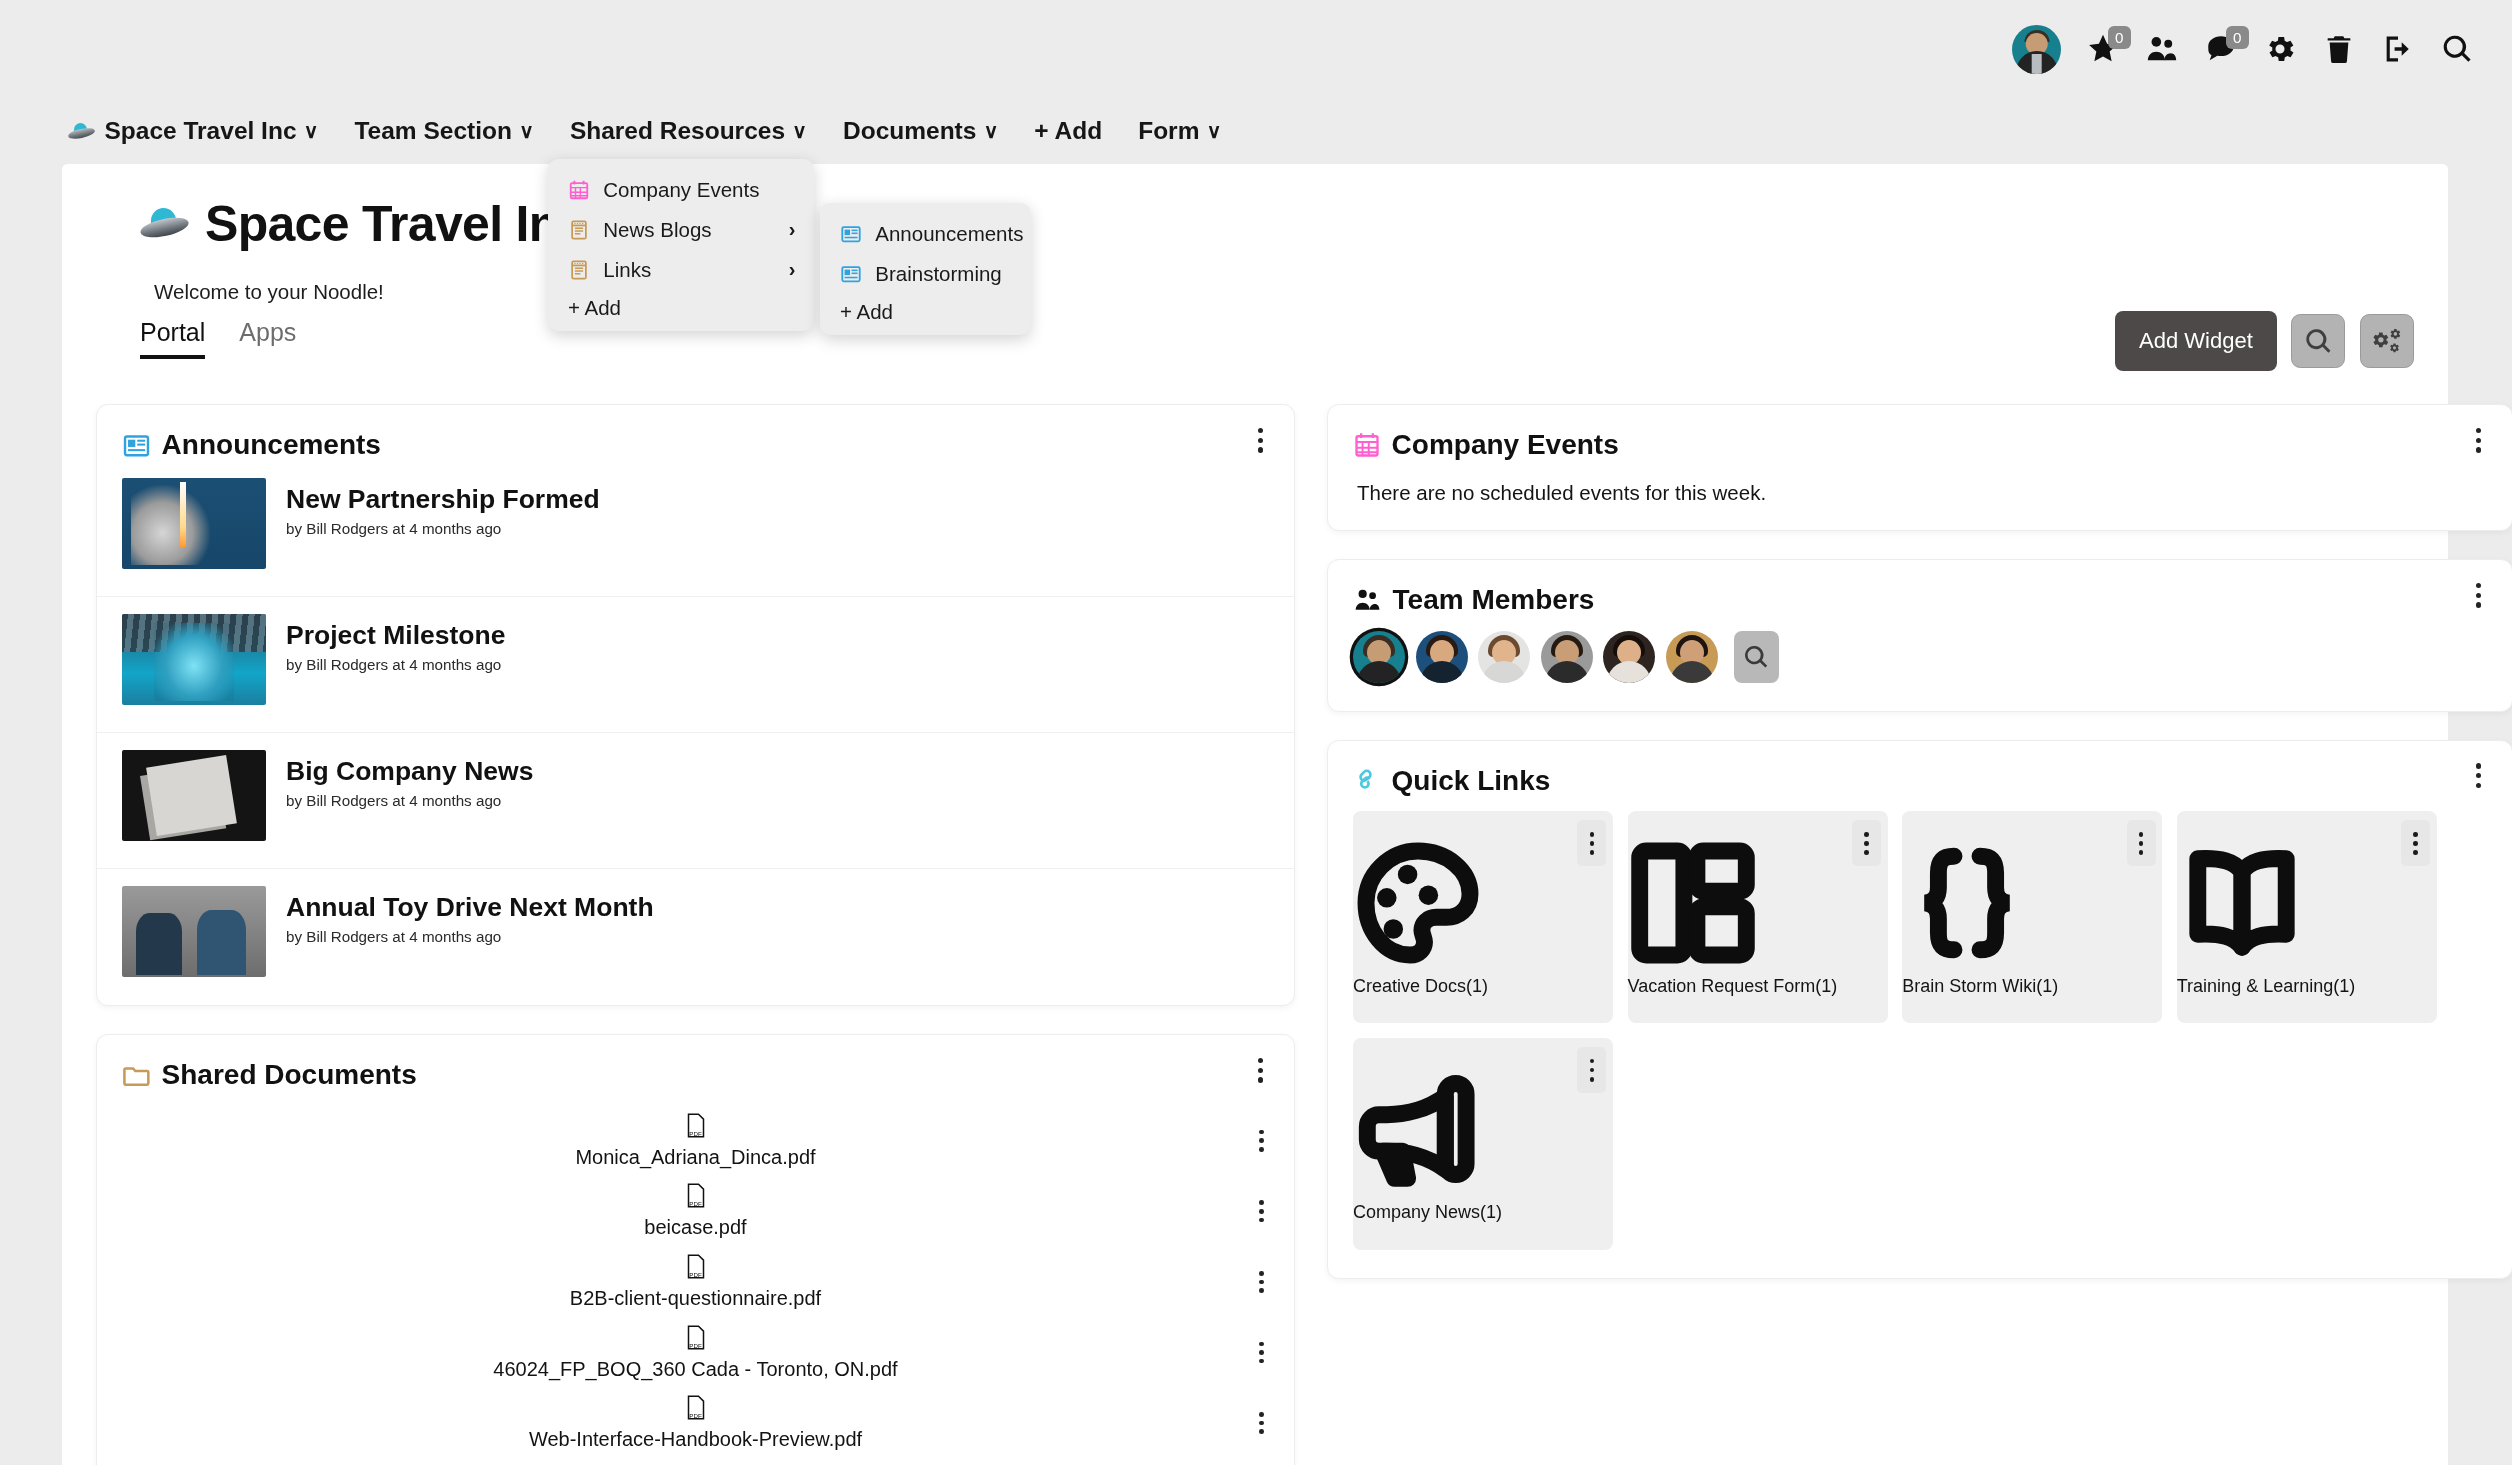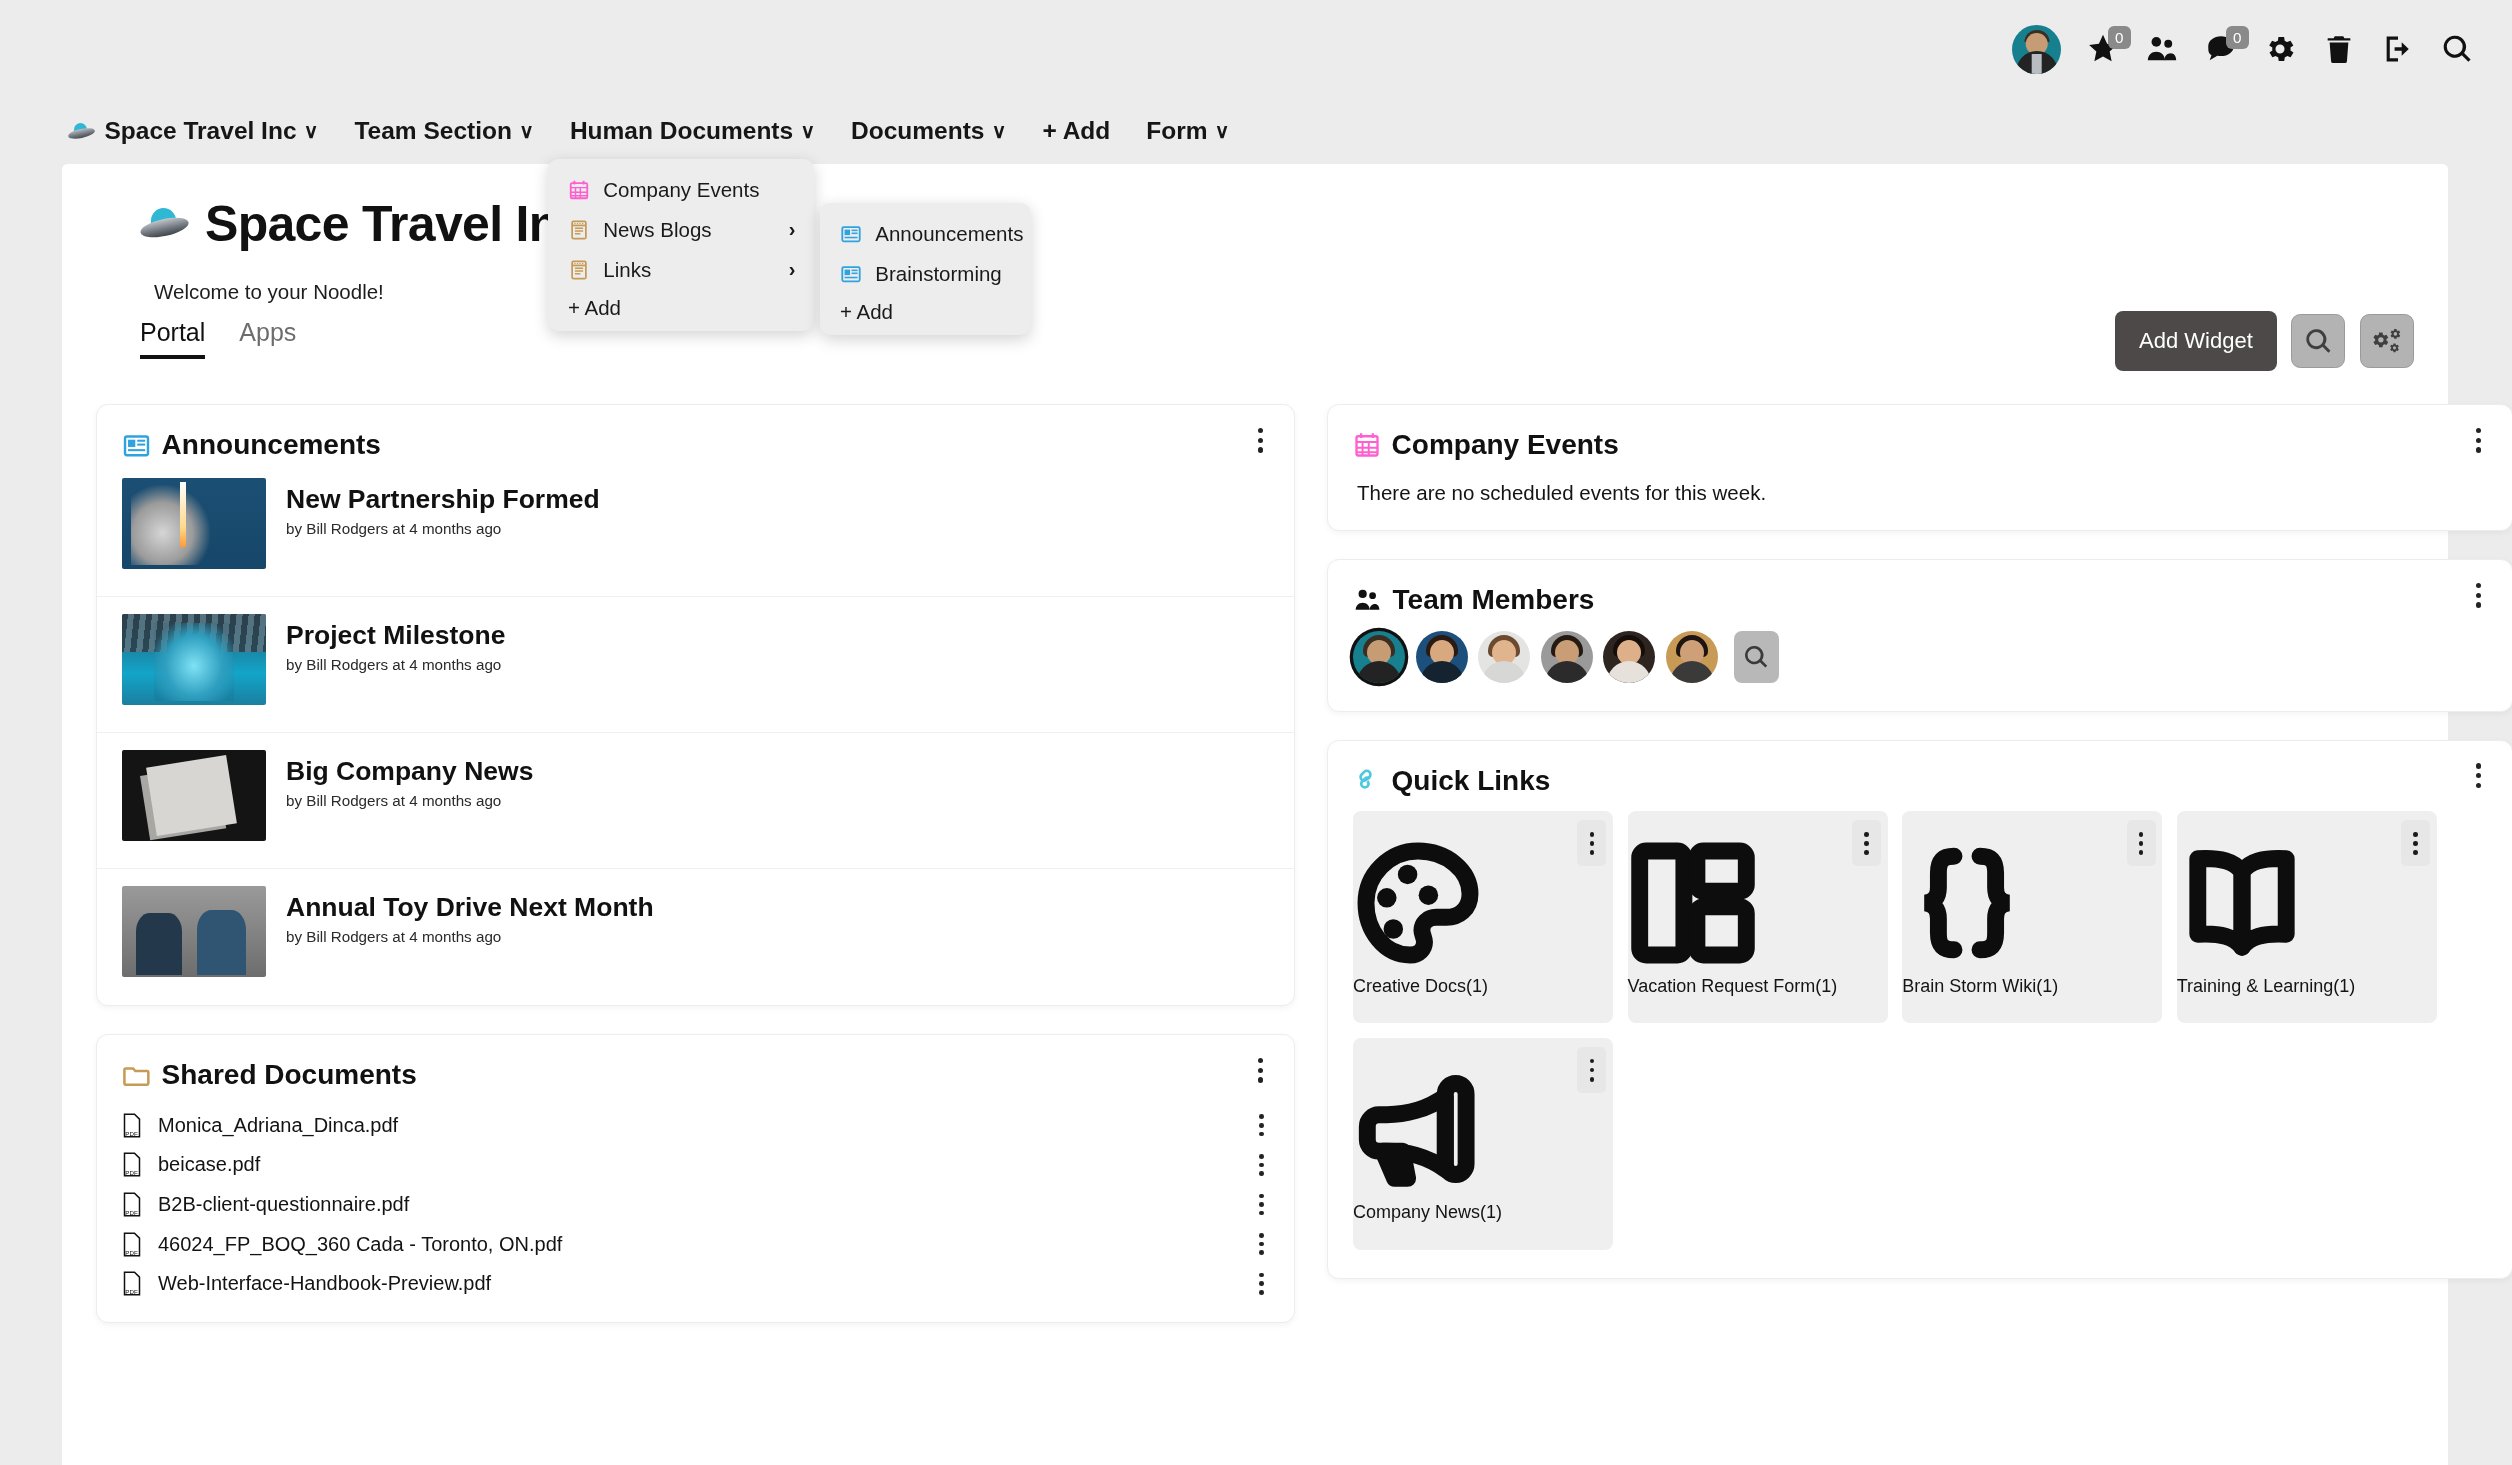--- a/index.html
+++ b/index.html
@@ -160,22 +160,22 @@
   .t3:after { content:""; position:absolute; left:20%; top:12%; width:56%; height:76%;
     background:#d8d6d2; transform: rotate(-9deg); box-shadow: -9.3px 5.3px 0 -2px #a9a7a3; }
   .t4 { background: linear-gradient(180deg,#9a9a9a 0%,#6d6d6d 100%); }
   .t4:after { content:""; position:absolute; left:10%; top:30%; width:32%; height:68%;
     background:#23384a; border-radius: 30% 30% 0 0; }
   .t4:before { content:""; position:absolute; right:14%; top:26%; width:34%; height:72%;
     background:#2f5572; border-radius: 30% 30% 0 0; }
 
   
   .doc-row {
-    display: flex; align-items: center; gap: 16px;
-    padding: 7.3px 25px; position: relative; cursor: pointer;
+    display: flex; align-items: center; gap: 8px;
+    padding: 7.3px 25px; position: relative; cursor: pointer; flex-direction: column;
   }
   .doc-name { font-size: 20px; color: #131313; }
   .doc-kebab { position: absolute; right: 22.5px; top: 50%; transform: translateY(-50%);
     width: 20px; display:flex; flex-direction:column; align-items:center; gap:4px; cursor:pointer; }
   .doc-kebab i { width: 4.6px; height: 4.6px; border-radius: 50%; background: #232323; display:block; }
 
   
   .banner {
     background: #000; border-radius: 12px; height: 131px; position: relative;
     display: flex; align-items: center; justify-content: center; margin-bottom: 28px;
@@ -288,21 +288,21 @@
         <span class="disc"></span>
       </span>
     <span>Space Travel Inc</span>
     <span class="caret">∨</span>
   </div>
   <div class="navitem">
     <span>Team Section</span>
     <span class="caret">∨</span>
   </div>
   <div class="navitem">
-    <span>Human Documents</span>
+    <span>Shared Resources</span>
     <span class="caret">∨</span>
   </div>
   <div class="navitem">
     <span>Documents</span>
     <span class="caret">∨</span>
   </div>
   <div class="navitem">
     <span>+ Add</span>
   </div>
   <div class="navitem">

